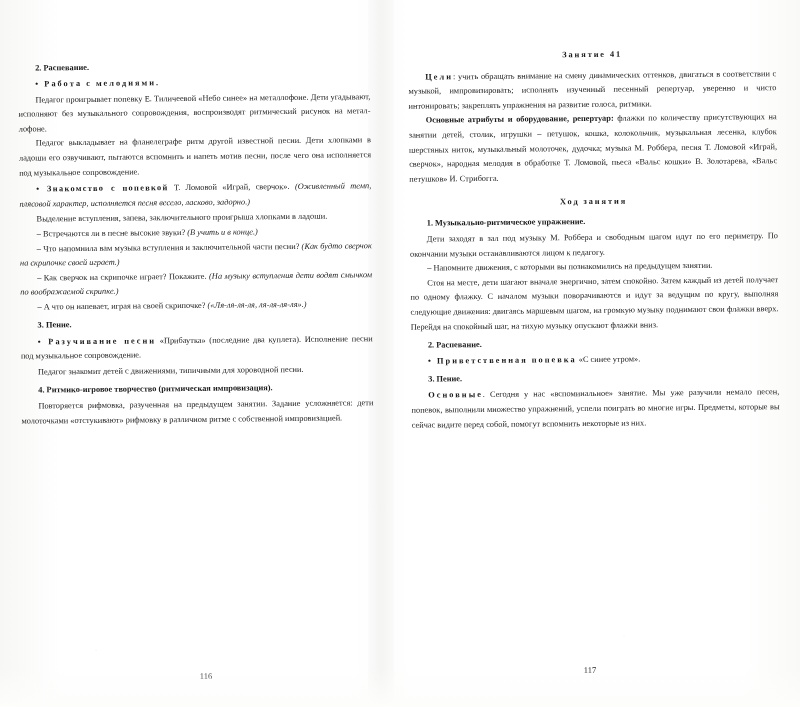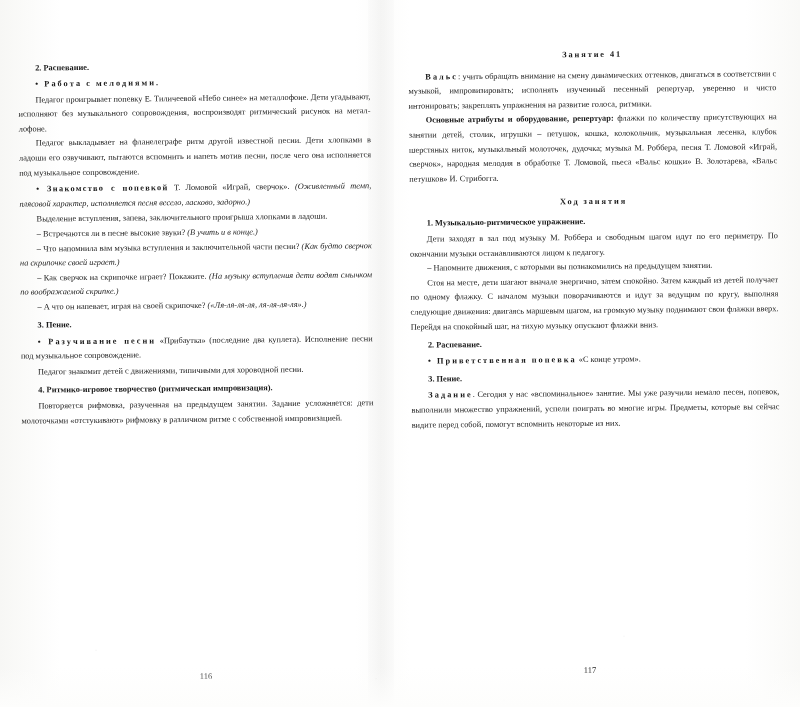--- a/index.html
+++ b/index.html
@@ -209,21 +209,21 @@
 
     <div class="folio">116</div>
   </div>
 
   <div class="page page-right">
     <div class="textblock">
 
       <p class="h-center">Занятие 41</p>
 
       <p class="para">
-        <span class="sp bold">Вальс</span><span>: учить обращать внимание на смену динамических оттенков, двигаться в соответствии с музыкой, импровизиро­вать; исполнять изученный песенный репертуар, уверенно и чи­сто интонировать; закреплять упражнения на развитие голоса, ритмики.</span>
+        <span class="sp bold">Цели</span><span>: учить обращать внимание на смену динамических оттенков, двигаться в соответствии с музыкой, импровизиро­вать; исполнять изученный песенный репертуар, уверенно и чи­сто интонировать; закреплять упражнения на развитие голоса, ритмики.</span>
       </p>
 
       <p class="para">
         <span class="bold">Основные атрибуты и оборудование, репертуар:</span><span> флажки по количеству присутствующих на занятии детей, столик, иг­рушки – петушок, кошка, колокольчик, музыкальная лесенка, клубок шерстяных ниток, музыкальный молоточек, дудочка; му­зыка М. Роббера, песня Т. Ломовой «Играй, сверчок», народная мелодия в обработке Т. Ломовой, пьеса «Вальс кошки» В. Золо­тарева, «Вальс петушков» И. Стрибогга.</span>
       </p>
 
       <p class="h-center-2">Ход занятия</p>
 
       <p class="h-num">1. Музыкально-ритмическое упражнение.</p>
 
@@ -231,27 +231,27 @@
 
       <p class="q-line">
         <span>– Напомните движения, с которыми вы познакомились на пре­дыдущем занятии.</span>
       </p>
 
       <p class="para">Стоя на месте, дети шагают вначале энергично, затем спо­койно. Затем каждый из детей получает по одному флажку. С началом музыки поворачиваются и идут за ведущим по кругу, выполняя следующие движения: двигаясь маршевым шагом, на громкую музыку поднимают свои флажки вверх. Перейдя на спокойный шаг, на тихую музыку опускают флажки вниз.</p>
 
       <p class="h-num">2. Распевание.</p>
 
       <p class="bullet-sp">
-        <span class="sp bold">• Приветственная попевка</span><span> «С конце утром».</span>
+        <span class="sp bold">• Приветственная попевка</span><span> «С синее утром».</span>
       </p>
 
       <p class="h-num">3. Пение.</p>
 
       <p class="para">
-        <span class="sp bold">Задание</span><span>. Сегодня у нас «вспоминальное» занятие. Мы уже разучили немало песен, попевок, выполнили множество упраж­нений, успели поиграть во многие игры. Предметы, которые вы сейчас видите перед собой, помогут вспомнить некоторые из них.</span>
+        <span class="sp bold">Основные</span><span>. Сегодня у нас «вспоминальное» занятие. Мы уже разучили немало песен, попевок, выполнили множество упраж­нений, успели поиграть во многие игры. Предметы, которые вы сейчас видите перед собой, помогут вспомнить некоторые из них.</span>
       </p>
 
     </div>
 
     <div class="folio">117</div>
   </div>
 
   <div class="speckle"></div>
   <div class="bottom-fade"></div>
 </div>

